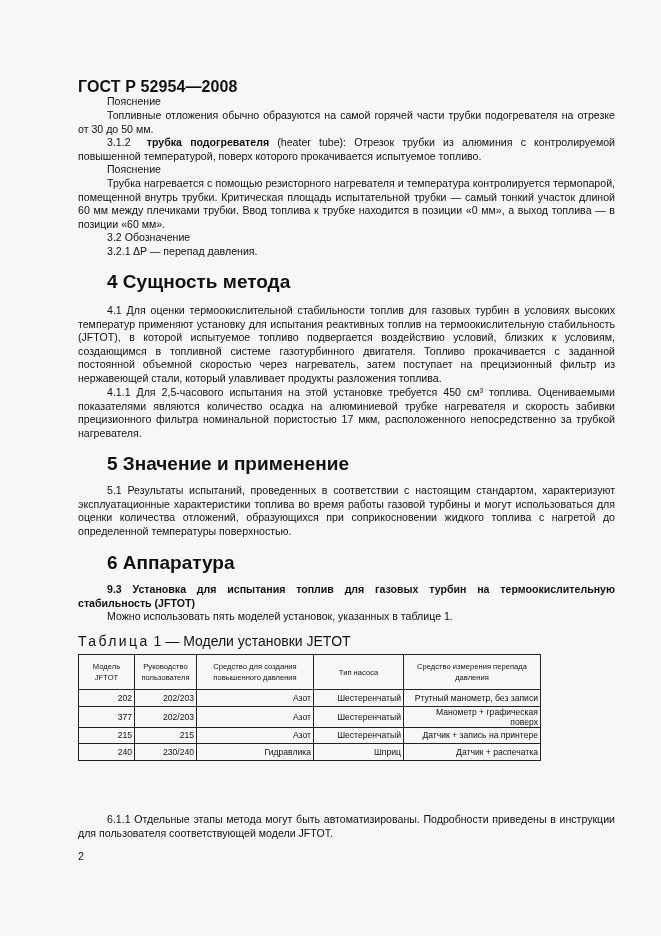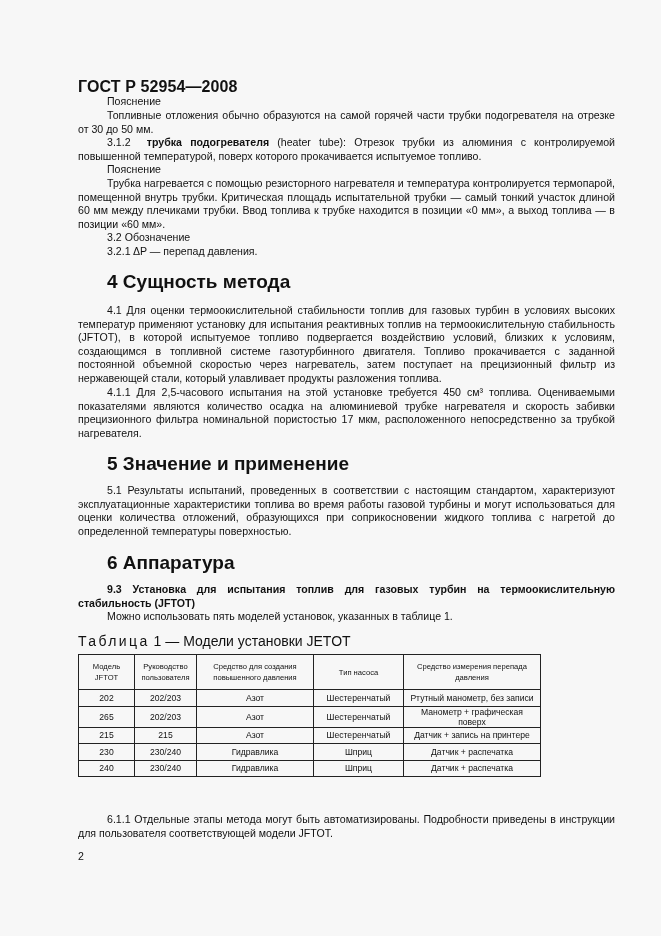--- a/index.html
+++ b/index.html
@@ -10,21 +10,21 @@
   .hdr { position:absolute; left:78px; top:78px; font-weight:bold; font-size:16px; letter-spacing:0.1px; }
   .p { position:absolute; left:78px; width:537px; line-height:13.6px; text-align:justify; }
   .ind { text-indent:29px; }
   .h2 { position:absolute; left:107px; font-weight:bold; font-size:19px; }
   .b { font-weight:bold; }
   .cap { position:absolute; left:78px; top:633px; font-size:14px; }
   .cap .sp { letter-spacing:2.4px; }
   table.t { position:absolute; left:78px; top:654px; width:463px; border-collapse:collapse; font-size:8.6px; }
   table.t td, table.t th { border:1px solid #222; text-align:center; padding:0 2px; font-weight:normal; }
   table.t th { height:34px; font-size:7.6px; line-height:11px; }
-  table.t td { height:15.5px; }
+  table.t td { height:15.5px;text-align:right; }
   .pgnum { position:absolute; left:78px; top:850px; font-size:10.6px; }
 </style>
 </head>
 <body>
 
 <div class="hdr">ГОСТ Р 52954—2008</div>
 
 <div class="p ind" style="top:95px;">Пояснение</div>
 <div class="p ind" style="top:109px;">Топливные отложения обычно образуются на самой горячей части трубки подогревателя на отрезке от 30 до 50 мм.</div>
 <div class="p ind" style="top:136px;"><span>3.1.2</span>&nbsp; <span class="b">трубка подогревателя</span> <span>(heater tube): Отрезок трубки из алюминия с контролируемой повышенной температурой, поверх которого прокачивается испытуемое топливо.</span></div>
@@ -63,39 +63,32 @@
     <th>Средство измерения перепада давления</th>
   </tr>
   <tr>
     <td>202</td>
     <td>202/203</td>
     <td>Азот</td>
     <td>Шестеренчатый</td>
     <td>Ртутный манометр, без записи</td>
   </tr>
   <tr>
-    <td>265</td>
+    <td>377</td>
     <td>202/203</td>
     <td>Азот</td>
     <td>Шестеренчатый</td>
     <td>Манометр + графическая поверх</td>
   </tr>
   <tr>
     <td>215</td>
     <td>215</td>
     <td>Азот</td>
     <td>Шестеренчатый</td>
     <td>Датчик + запись на принтере</td>
-  </tr>
-  <tr>
-    <td>230</td>
-    <td>230/240</td>
-    <td>Гидравлика</td>
-    <td>Шприц</td>
-    <td>Датчик + распечатка</td>
   </tr>
   <tr>
     <td>240</td>
     <td>230/240</td>
     <td>Гидравлика</td>
     <td>Шприц</td>
     <td>Датчик + распечатка</td>
   </tr>
 </tbody>
   </table>

